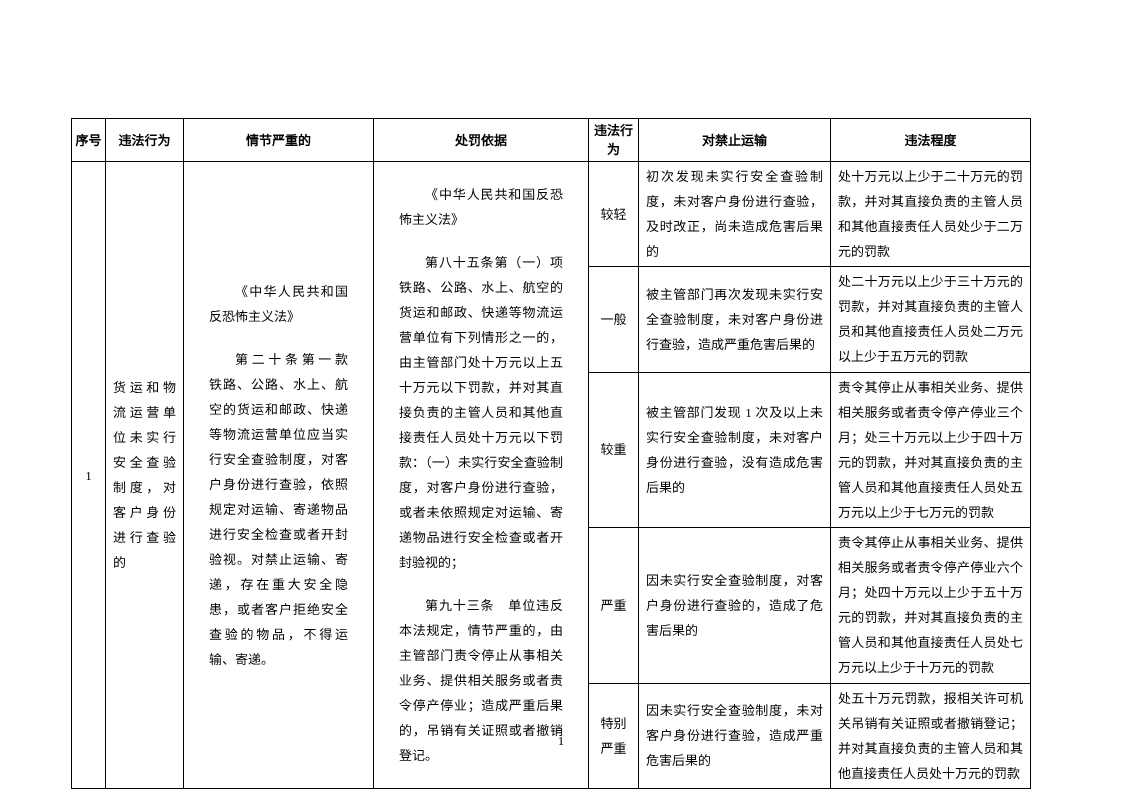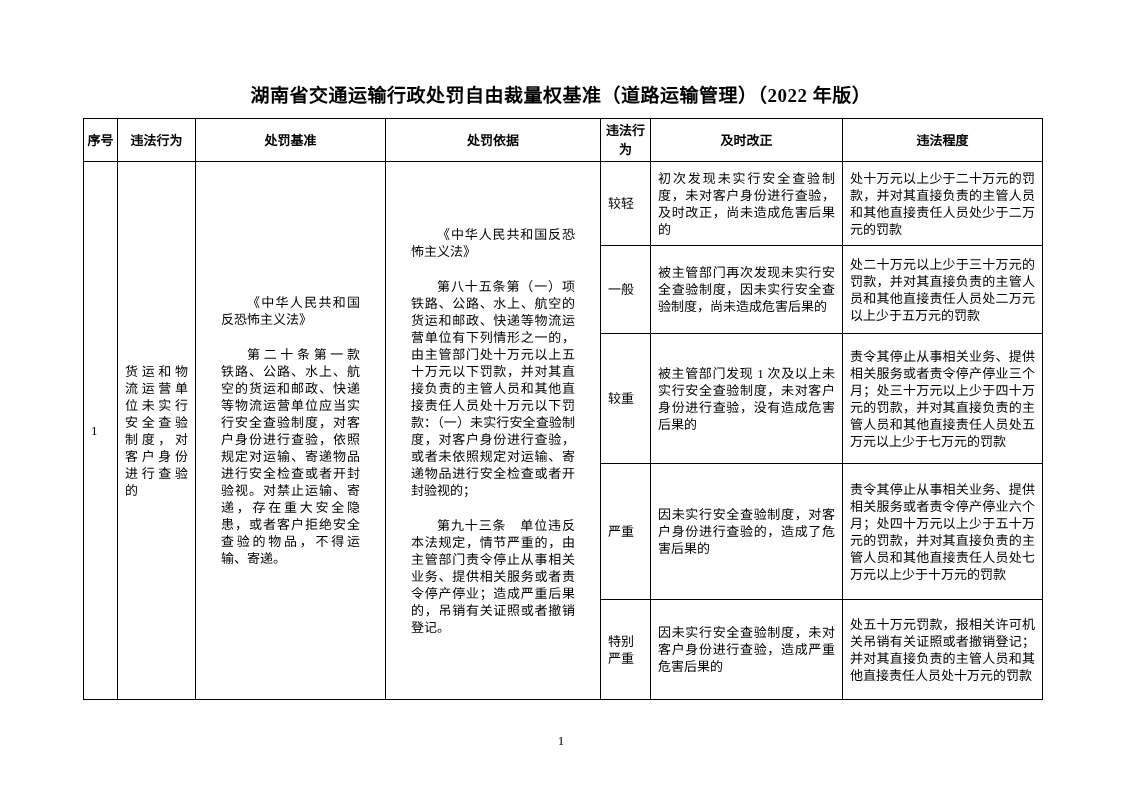--- a/index.html
+++ b/index.html
@@ -23,47 +23,48 @@
     width: 100%;
     text-align: center;
     font-size: 19px;
     font-weight: bold;
     letter-spacing: 0.5px;
     margin: 0;
   }
   table.penalty-table {
     position: absolute;
     top: 118px;
-    left: 83px;
+    left: 71px;
     width: 959px;
     border-collapse: collapse;
     table-layout: fixed;
     font-size: 13px;
   }
   table.penalty-table td, table.penalty-table th {
     border: 1px solid #000000;
     padding: 2px 7px;
     vertical-align: middle;
-    line-height: 17px;
+    line-height: 25px;
     font-weight: normal;
     word-break: break-all;
   }
   table.penalty-table th {
     font-weight: bold;
     text-align: center;
     line-height: 19px;
     padding: 2px 3px;
   }
   tr.header-row { height: 42px; }
   tr.r1 { height: 84px; }
   tr.r2 { height: 88px; }
   tr.r3 { height: 130px; }
   tr.r4 { height: 136px; }
   tr.r5 { height: 100px; }
   .cell-center {
+    text-align: center;
   }
   .cell-justify {
     text-align: justify;
     margin-left: 23px;
   }
   .cell-left {
     text-align: justify;
   }
   .para {
     margin: 18px;
@@ -77,40 +78,39 @@
     width: 100%;
     text-align: center;
     font-size: 13px;
   }
 </style>
 </head>
 <body>
 
 <div class="page">
 
-  <h1 class="doc-title">湖南省交通运输行政处罚自由裁量权基准（道路运输管理）（2022 年版）</h1>
 
   <table class="penalty-table">
     <colgroup>
       <col style="width:34px">
       <col style="width:78px">
       <col style="width:190px">
       <col style="width:215px">
       <col style="width:50px">
       <col style="width:192px">
       <col style="width:200px">
     </colgroup>
     <tbody>
       <tr class="header-row">
         <th>序号</th>
         <th>违法行为</th>
-        <th>处罚基准</th>
+        <th>情节严重的</th>
         <th>处罚依据</th>
         <th>违法行为</th>
-        <th>及时改正</th>
+        <th>对禁止运输</th>
         <th>违法程度</th>
       </tr>
 
       <tr class="r1">
         <td rowspan="5" class="cell-center">1</td>
         <td rowspan="5" class="cell-justify">货运和物流运营单位未实行安全查验制度，对客户身份进行查验的</td>
         <td rowspan="5">
           <p class="para">《中华人民共和国反恐怖主义法》</p>
           <p class="para">第二十条第一款　铁路、公路、水上、航空的货运和邮政、快递等物流运营单位应当实行安全查验制度，对客户身份进行查验，依照规定对运输、寄递物品进行安全检查或者开封验视。对禁止运输、寄递，存在重大安全隐患，或者客户拒绝安全查验的物品，不得运输、寄递。</p>
         </td>
@@ -119,21 +119,21 @@
           <p class="para">第八十五条第（一）项　铁路、公路、水上、航空的货运和邮政、快递等物流运营单位有下列情形之一的，由主管部门处十万元以上五十万元以下罚款，并对其直接负责的主管人员和其他直接责任人员处十万元以下罚款：（一）未实行安全查验制度，对客户身份进行查验，或者未依照规定对运输、寄递物品进行安全检查或者开封验视的；</p>
           <p class="para">第九十三条　单位违反本法规定，情节严重的，由主管部门责令停止从事相关业务、提供相关服务或者责令停产停业；造成严重后果的，吊销有关证照或者撤销登记。</p>
         </td>
         <td class="cell-center">较轻</td>
         <td class="cell-left">初次发现未实行安全查验制度，未对客户身份进行查验，及时改正，尚未造成危害后果的</td>
         <td class="cell-left">处十万元以上少于二十万元的罚款，并对其直接负责的主管人员和其他直接责任人员处少于二万元的罚款</td>
       </tr>
 
       <tr class="r2">
         <td class="cell-center">一般</td>
-        <td class="cell-left">被主管部门再次发现未实行安全查验制度，因未实行安全查验制度，尚未造成危害后果的</td>
+        <td class="cell-left">被主管部门再次发现未实行安全查验制度，未对客户身份进行查验，造成严重危害后果的</td>
         <td class="cell-left">处二十万元以上少于三十万元的罚款，并对其直接负责的主管人员和其他直接责任人员处二万元以上少于五万元的罚款</td>
       </tr>
 
       <tr class="r3">
         <td class="cell-center">较重</td>
         <td class="cell-left">被主管部门发现 1 次及以上未实行安全查验制度，未对客户身份进行查验，没有造成危害后果的</td>
         <td class="cell-left">责令其停止从事相关业务、提供相关服务或者责令停产停业三个月；处三十万元以上少于四十万元的罚款，并对其直接负责的主管人员和其他直接责任人员处五万元以上少于七万元的罚款</td>
       </tr>
 
       <tr class="r4">

